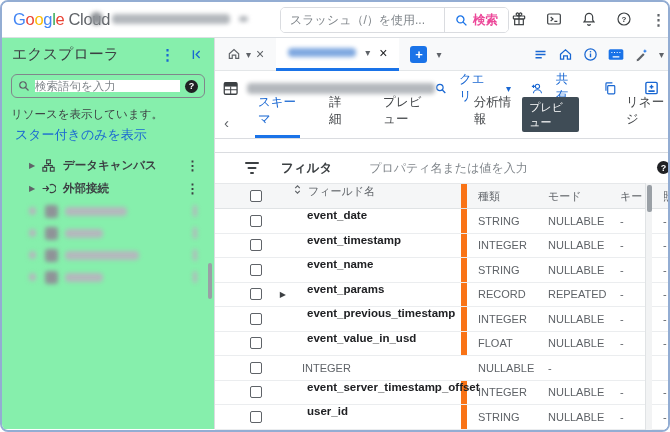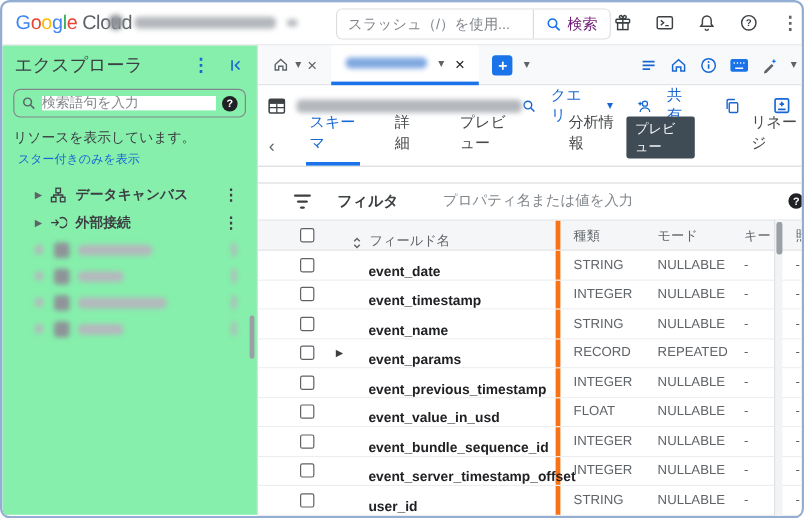--- a/index.html
+++ b/index.html
@@ -15,39 +15,39 @@
   .logo .cloud { color:#5f6368; margin-left:4px; font-weight:400; }
   .proj { position:absolute; left:88px; top:10px; display:flex; align-items:center; gap:9px; }
   .blob { background:#b4b8bd; border-radius:4px; filter:blur(2px); }
   .blob.dark { background:#8f9398; }
   .searchwrap { position:absolute; left:278px; top:5px; width:229px; height:26px; border:1px solid #dadce0;
                 border-radius:5px; display:flex; align-items:center; background:#fff; overflow:hidden; }
   .searchwrap input { border:none; outline:none; flex:1; height:100%; padding-left:9px; font-size:12px;
                       font-family:"Liberation Sans",sans-serif; color:#3c4043; min-width:0; }
   .searchwrap input::placeholder { color:#80868b; }
   .search-btn { height:100%; border-left:1px solid #dadce0; display:flex; align-items:center; gap:5px;
-                padding:0 10px; color:#701a75; font-size:12.5px; cursor:pointer; background:#fff; white-space:nowrap; }
+                padding:0 10px; color:#ec4899; font-size:12.5px; cursor:pointer; background:#fff; white-space:nowrap;font-weight:bold; }
   .top-icons { position:absolute; right:2px; top:9px; display:flex; align-items:center; gap:19px; color:#3c4043; }
   .dots-v { font-size:15px; font-weight:700; color:#5f6368; line-height:1; }
 
   
   .body { display:flex; height:391px; }
   .sidebar { position:relative; width:213px; border-right:1px solid #dadce0; background:#86efac; flex:none; }
   .sb-head { display:flex; align-items:center; height:32px; padding:0 10px; }
   .sb-title { font-size:15px; color:#3c4043; flex:1; }
   .sb-head .dots-v { color:#1967d2; margin-right:14px; cursor:pointer; }
   .sb-search { margin:4px 9px 0 9px; height:24px; border:1px solid #80868b; border-radius:6px;
                display:flex; align-items:center; padding:0 6px; gap:5px; }
   .sb-search input { border:none; outline:none; flex:1; font-size:11.5px; color:#3c4043; min-width:0;
                      font-family:"Liberation Sans",sans-serif; }
   .sb-search input::placeholder { color:#80868b; }
   .qmark { width:13px; height:13px; border-radius:50%; background:#202124; color:#fff; font-size:9px;
            font-weight:700; display:flex; align-items:center; justify-content:center; flex:none; }
   .sb-status { margin:9px 0 0 9px; font-size:11.5px; color:#3c4043; }
-  .sb-link { margin:4px 0 0 13px; font-size:10px; color:#1967d2; cursor:pointer; display:inline-block; }
+  .sb-link { margin:4px 0 0 13px; font-size:13px; color:#1967d2; cursor:pointer; display:inline-block; }
   .tree { margin-top:10px; }
   .tree-row { display:flex; align-items:center; height:23px; padding-left:27px; cursor:pointer; }
   .expander { font-size:8px; color:#5f6368; width:12px; flex:none; }
   .tree-ic { width:15px; height:15px; margin-right:7px; flex:none; color:#3c4043; }
   .tree-label { font-size:11.5px; color:#3c4043; font-weight:700; flex:1; }
   .tree-row .dots-v { margin-right:15px; font-size:13px; color:#3c4043; }
   .blur-row { display:flex; align-items:center; height:22px; padding-left:27px; }
   .sb-thumb { position:absolute; right:2px; top:225px; width:4px; height:36px; background:#9aa0a6; border-radius:2px; }
 
   
@@ -75,31 +75,31 @@
   .gap-a{margin-left:16px}.gap-b{margin-left:26px}.gap-c{margin-left:29px}.gap-d{margin-left:36px}.gap-e{margin-left:44px}
   .pv-badge { background:#3f4c56; color:#fff; font-size:11px; border-radius:2px; padding:2.5px 7px;
               margin:0 0 6px 7px; }
 
   .schema-card { flex:1; display:flex; flex-direction:column; margin-top:13px; border-top:1px solid #dadce0; min-height:0; }
   .filter-row { height:30px; display:flex; align-items:center; position:relative; flex:none;gap:15px; }
   .filter-ic { margin-left:30px; width:14px; height:12px; position:relative; }
   .filter-ic i { position:absolute; left:50%; transform:translateX(-50%); height:2px; background:#3c4043; border-radius:1px; display:block; }
   .filter-label { font-size:12.5px; font-weight:700; color:#3c4043; margin-left:7px; }
   .filter-row input { border:none; outline:none; margin-left:22px; font-size:12px; color:#3c4043; flex:1;
-                      font-family:Liberation Mono, monospace; }
+                      font-family:Liberation Serif, serif; }
   .filter-row input::placeholder { color:#80868b; }
   .filter-q { position:absolute; right:-2px; top:8px; }
 
   .table-wrap { position:relative; flex:1; min-height:0; }
   .grid-row { display:grid; grid-template-columns:50px 26px 176px 70px 72px 36px 7px 1fr; align-items:center; }
   .thead { height:26px; background:#f5f6f7; border-top:1px solid #e6e8ea; border-bottom:1px solid #e0e3e5;
            color:#5f6368; font-size:11px; }
   .trow { height:24.5px; border-bottom:1px solid #ebedef; background:#fff; }
   .cb { width:12px; height:12px; border:1.5px solid #5f6368; border-radius:2px; margin-left:35px; cursor:pointer; background:#fff; }
-  .cell-name { display:flex; align-items:flex-end; border-right:4px solid #f97316; height:100%; }
+  .cell-name { display:flex; align-items:flex-start; border-right:6px solid #f97316; height:100%; }
   .thead .cell-name { gap:5px; }
   .sort-ic { color:#5f6368; margin-left:1px; }
   .fname { font-size:11.5px; font-weight:600; color:#202124; padding-left:16px; }
   .thead .hname { font-size:11px; font-weight:400; color:#5f6368; padding-left:0; }
   .c-exp { text-align:right; padding-right:5px; font-size:8px; color:#3c4043; }
   .c-val { font-size:11px; color:#5f6368; padding-left:11px; white-space:nowrap; overflow:hidden; }
   .vtrack { position:absolute; left:430px; top:0; bottom:-40px; width:7px; background:#f2f3f4; border-left:1px solid #e0e3e5; }
   .vthumb { position:absolute; left:1px; top:2px; width:5px; height:27px; background:#9aa0a6; border-radius:2px; }
 
   svg { display:block; }
@@ -429,23 +429,20 @@
     <div class="c-val">FLOAT</div>
     <div class="c-val">NULLABLE</div>
     <div class="c-val">-</div>
     <div></div>
     <div class="c-val">-</div>
   </div>
 
   <div class="grid-row trow">
     <div class="cb"></div>
     <div class="c-exp"></div>
-    <div class="cell-name">
-                  <span class="fname">event_bundle_sequence_id</span>
-                </div>
     <div class="c-val">INTEGER</div>
     <div class="c-val">NULLABLE</div>
     <div class="c-val">-</div>
     <div></div>
     <div class="c-val">-</div>
   </div>
 
   <div class="grid-row trow">
     <div class="cb"></div>
     <div class="c-exp"></div>

